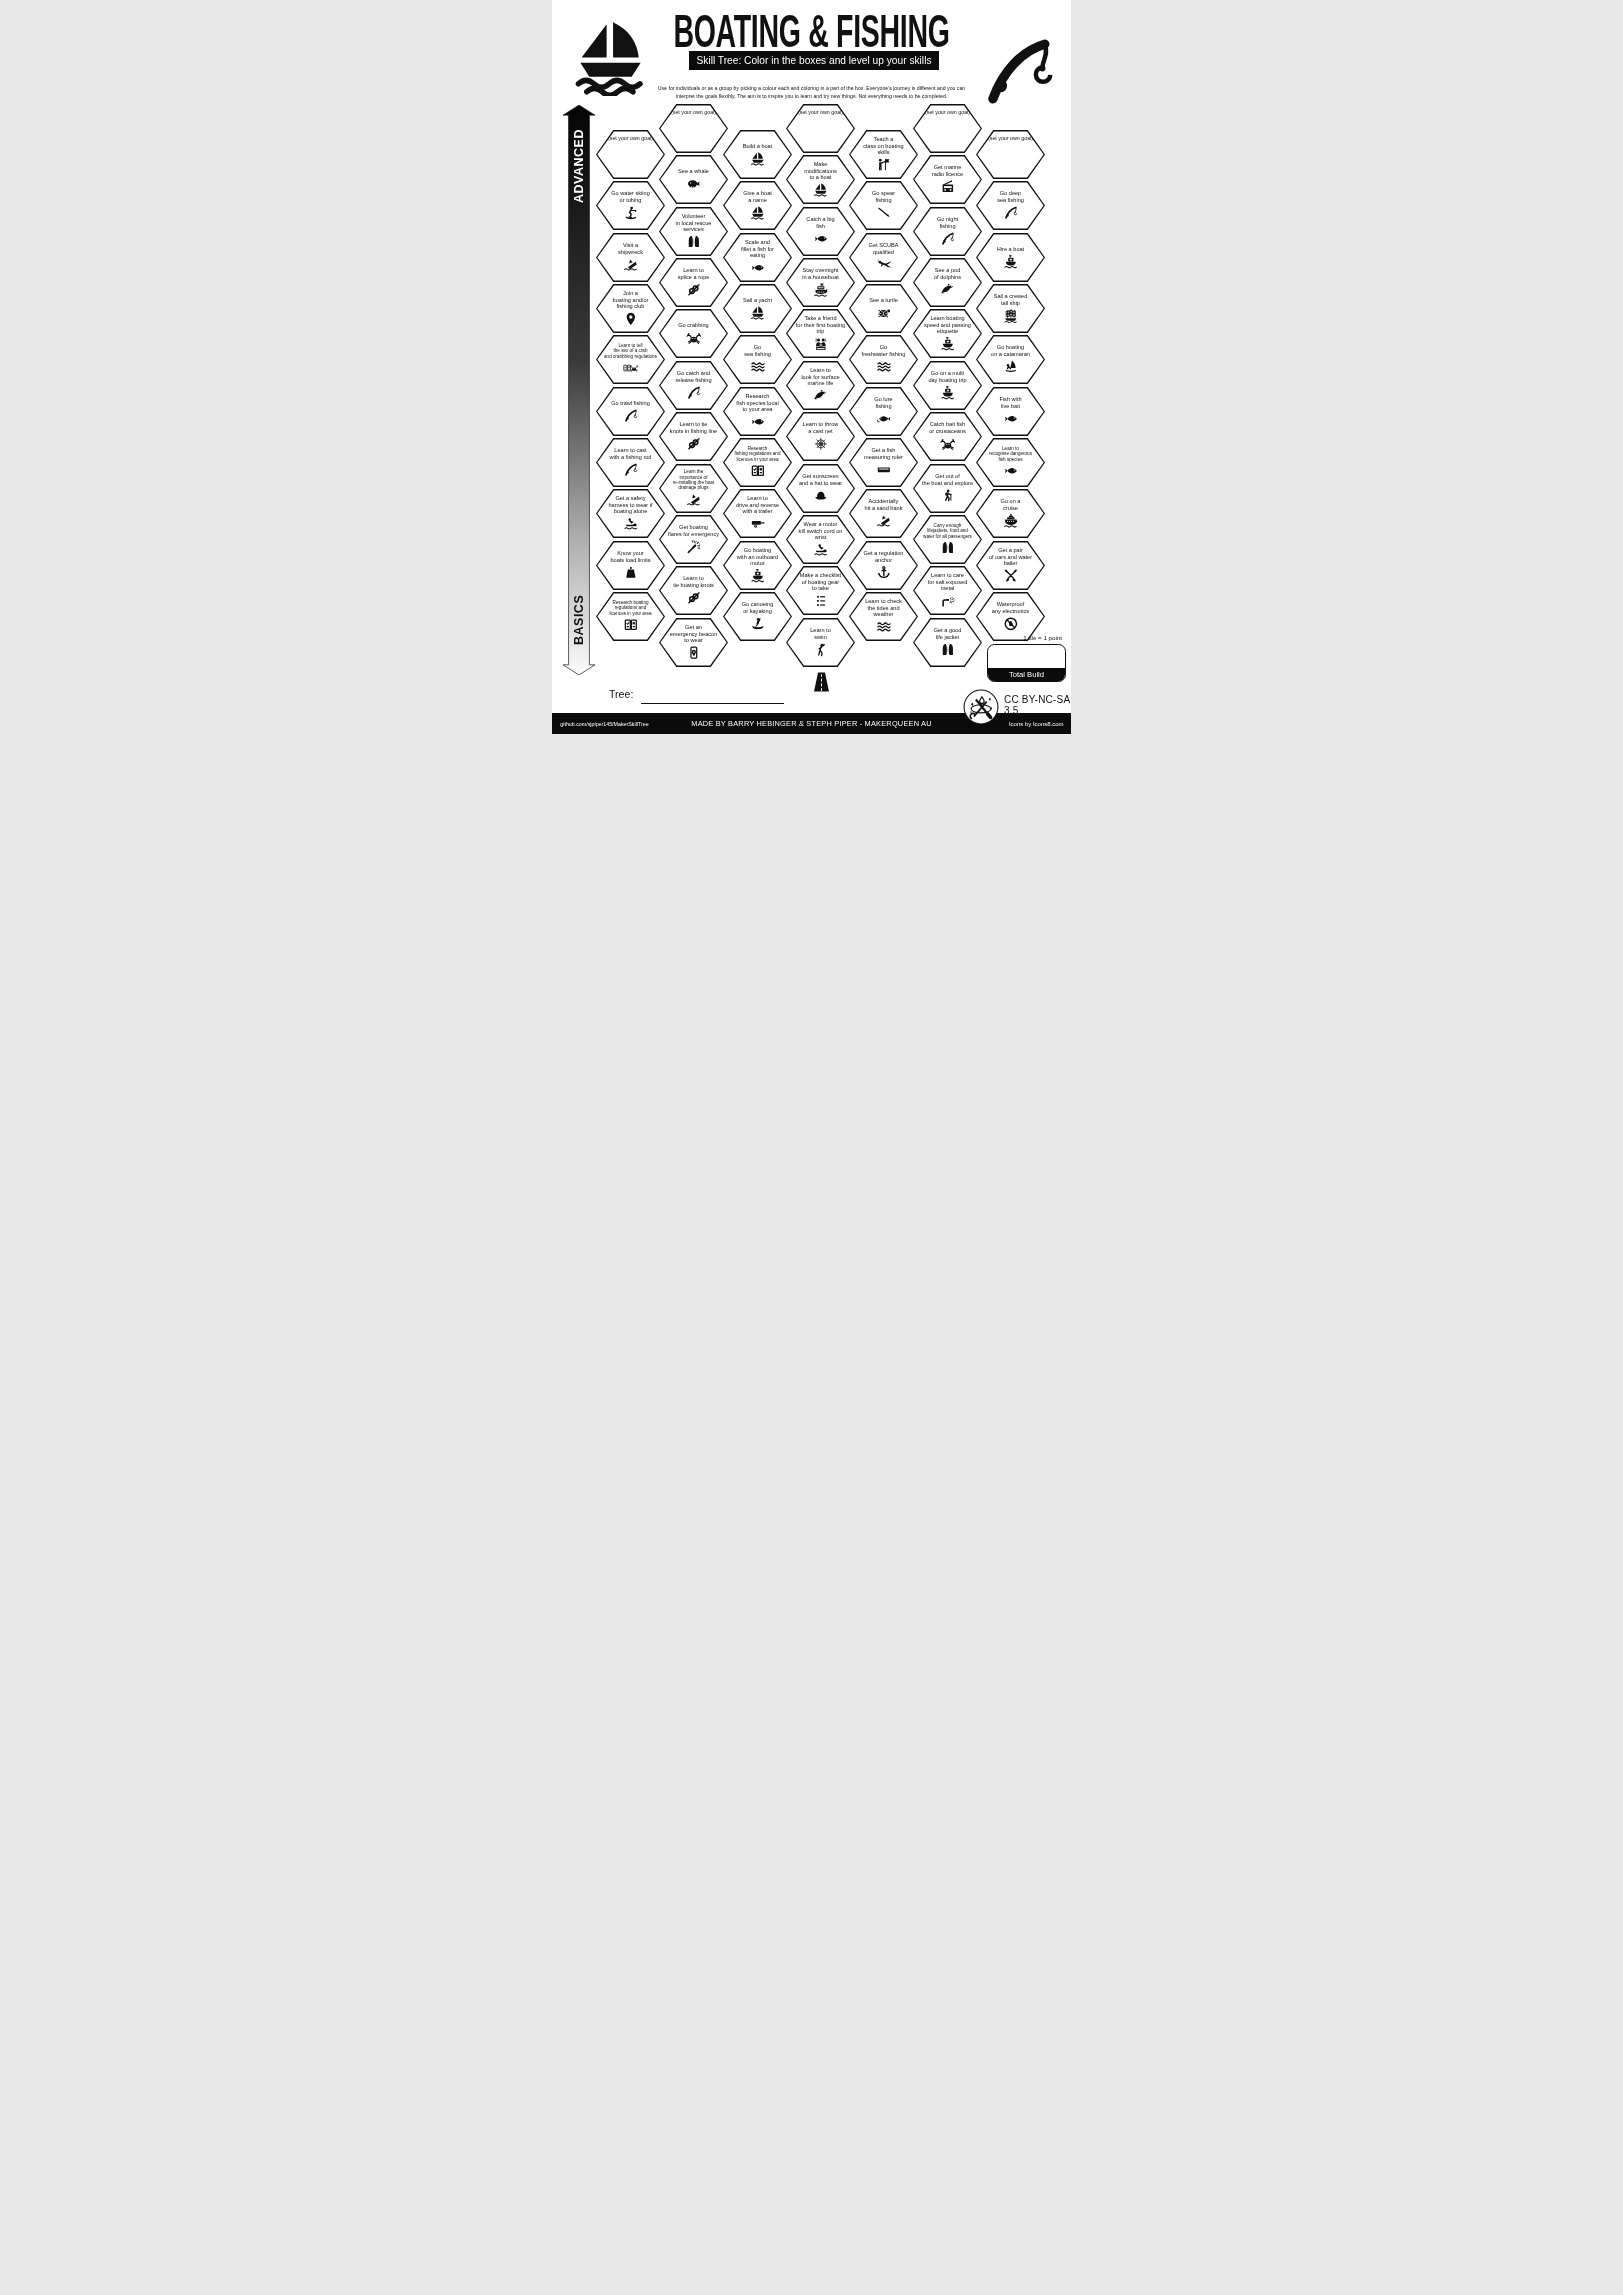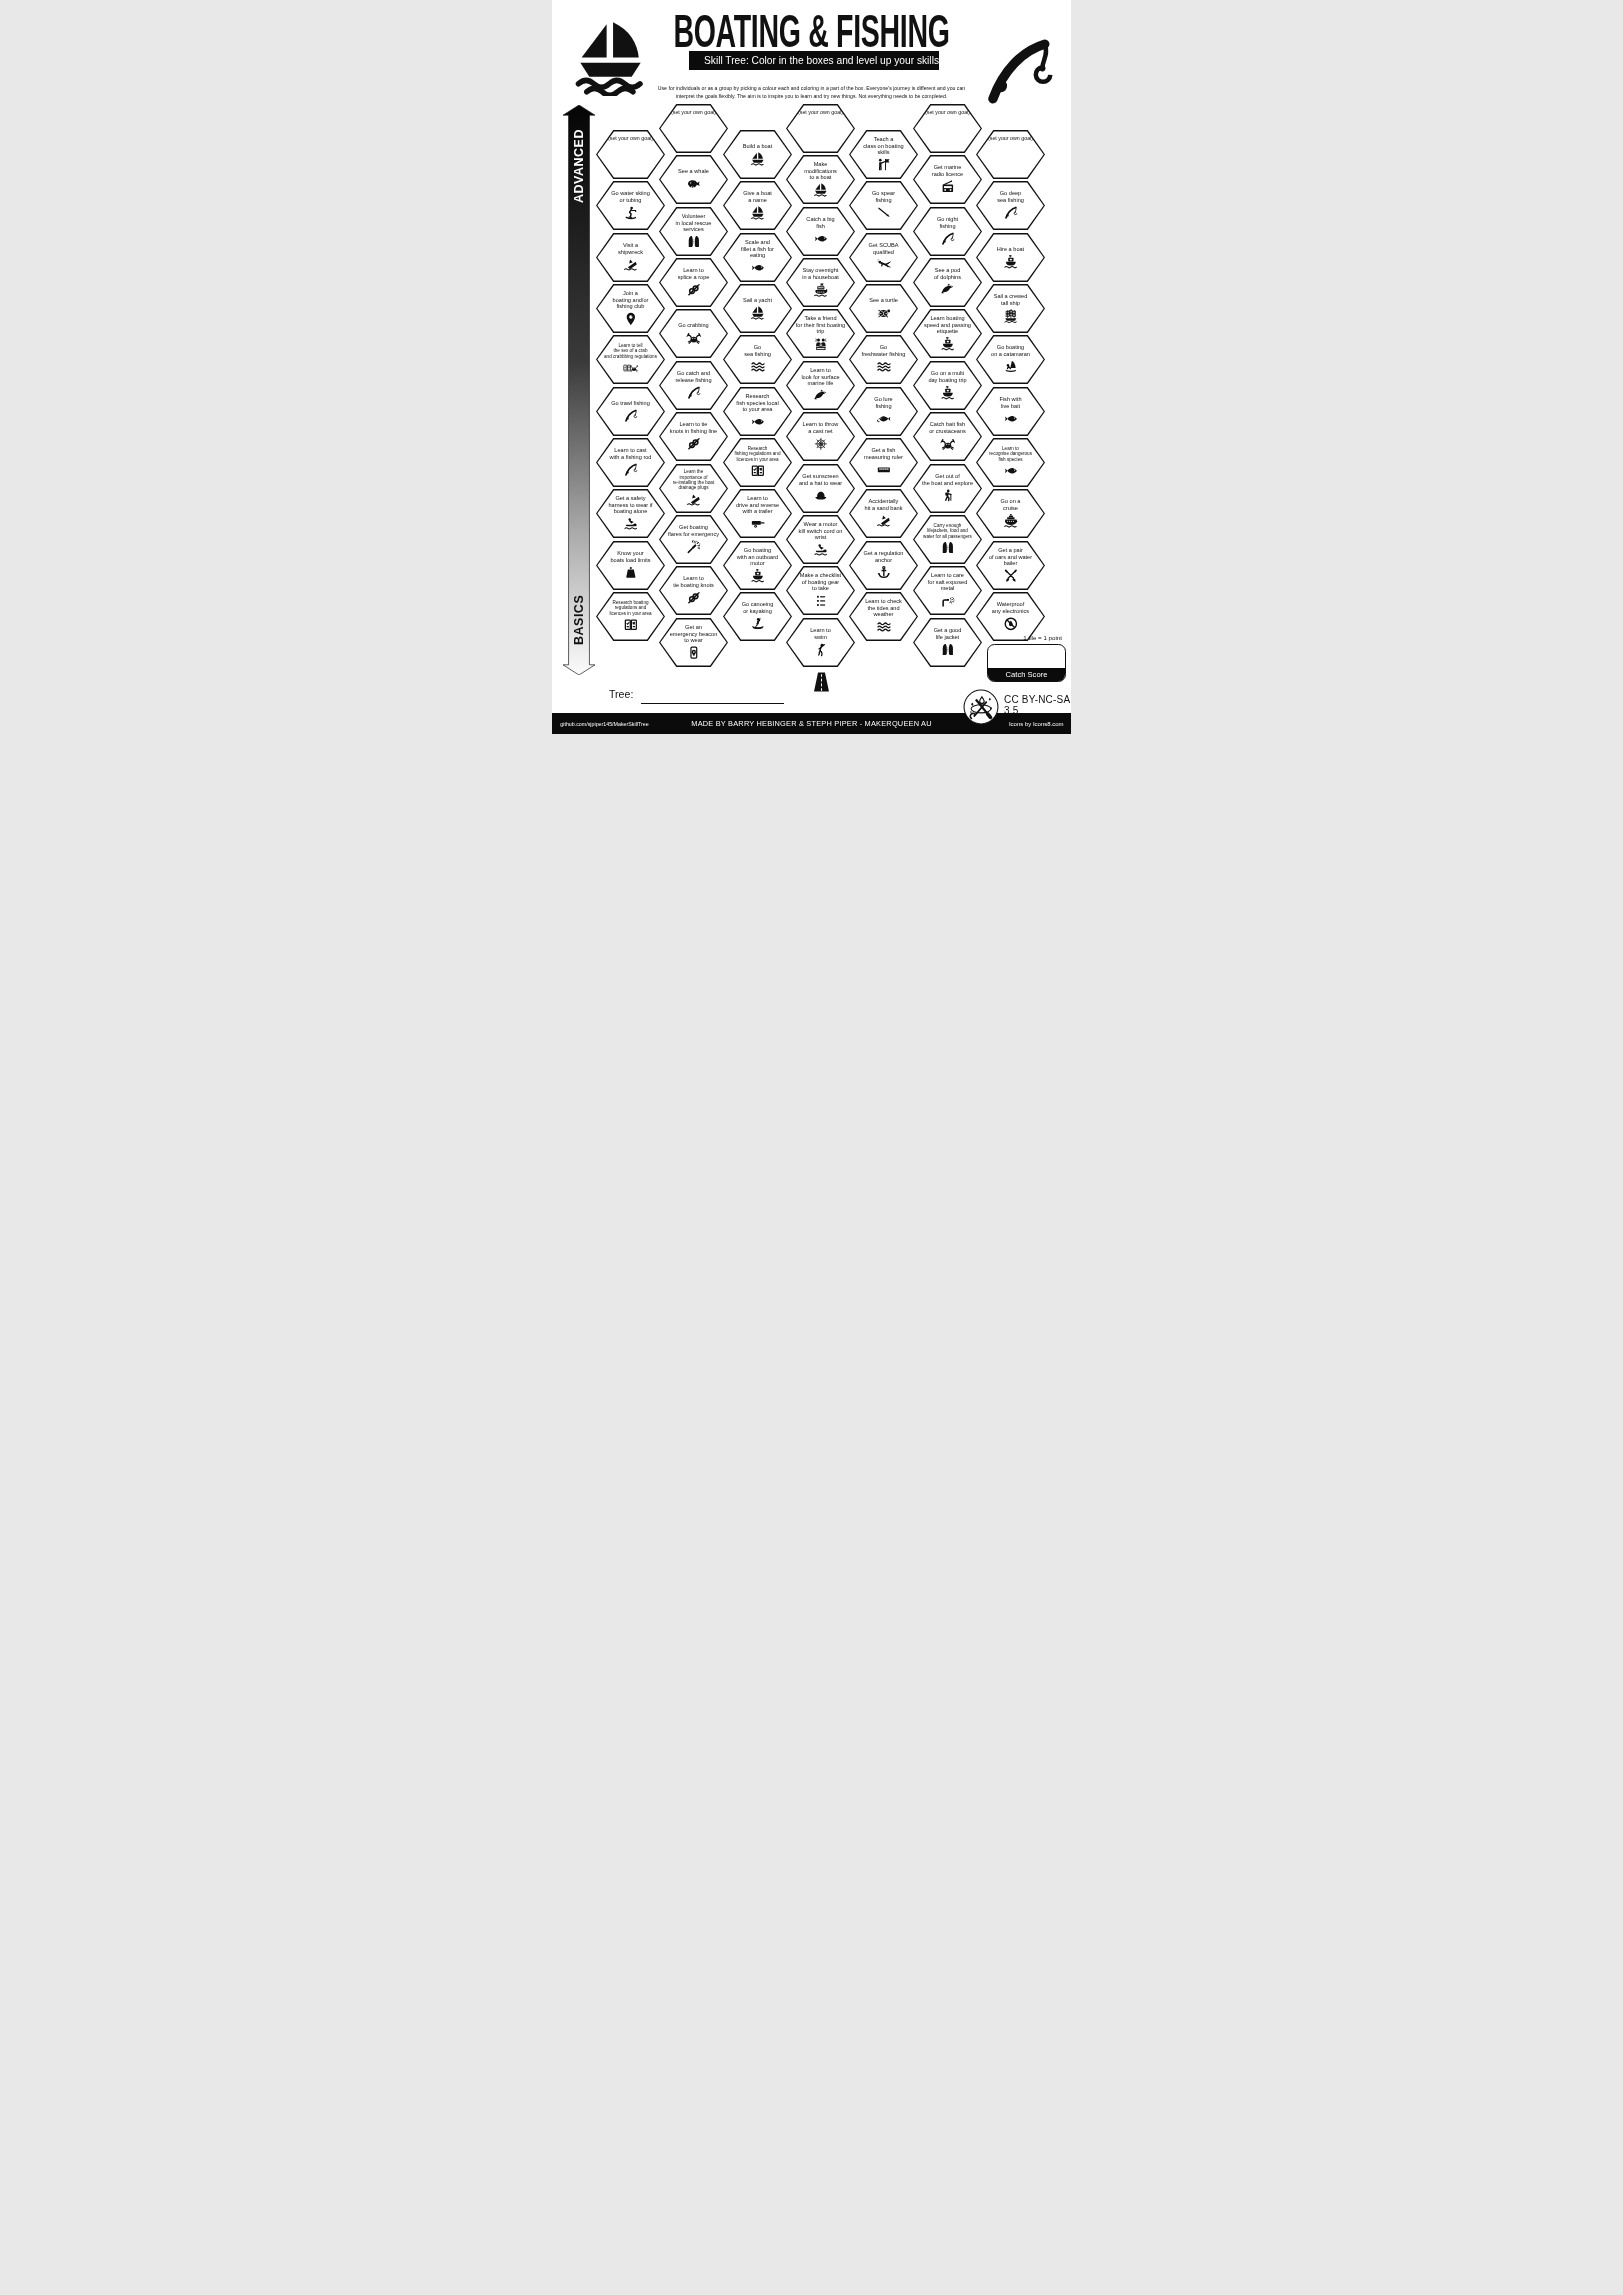--- a/index.html
+++ b/index.html
@@ -2,21 +2,21 @@
 <html style="font-size:7.4px"><head>
 <meta charset="utf-8">
 <style>
   html,body{margin:0;padding:0;background:#e8e8e8;}
   .page{position:relative;width:519px;height:734px;background:#fff;margin:0 auto;
         font-family:"Liberation Sans",sans-serif;color:#111;overflow:hidden;}
   
   .title{position:absolute;left:0;right:0;top:8.3px;text-align:center;font-weight:bold;
          font-size:46px;line-height:1;letter-spacing:-0.5px;transform:scaleX(.62);}
   .subtitle-bar{position:absolute;left:137px;top:51px;width:250px;height:19px;background:#0b0b0b;
-         color:#fff;display:flex;align-items:center;justify-content:flex-end;font-size:10.2px;}
+         color:#fff;display:flex;align-items:center;justify-content:center;font-size:10.2px;}
   .desc{position:absolute;left:102px;top:84px;width:315px;text-align:center;font-size:5.2px;line-height:1.55;}
   .logo-sail{position:absolute;left:20.4px;top:13px;width:77px;height:89px;}
   .logo-rod{position:absolute;left:425px;top:30.5px;width:83px;height:83px;}
   
   .arrow-svg{position:absolute;left:11px;top:105px;width:32px;height:570px;}
   .axis-label{position:absolute;left:14.3px;width:26px;display:flex;align-items:center;justify-content:center;
          writing-mode:vertical-rl;transform:rotate(180deg);font-weight:bold;font-size:12.5px;letter-spacing:0.5px;}
   .axis-top{top:117px;height:99px;color:#fff;}
   .axis-bottom{top:582px;height:76px;color:#111;}
   
@@ -1077,21 +1077,21 @@
       <use href="#i-road"></use>
     </svg>
 
   <span class="name-label">Tree:</span>
   <div class="name-line"></div>
 
   <div class="score-note">1 tile = 1 point</div>
   <div class="score-box">
     <div class="score-space"></div>
     <div class="score-bar">
-      <span>Catch Score</span>
+      <span>Total Build</span>
     </div>
   </div>
 
   <svg class="mq-logo" viewBox="0 0 24 24">
       <use href="#i-makerqueen"></use>
     </svg>
   <div class="license">CC BY-NC-SA 3.5</div>
 
   <div class="footer">
     <div class="f-left">github.com/sjpiper145/MakerSkillTree</div>

